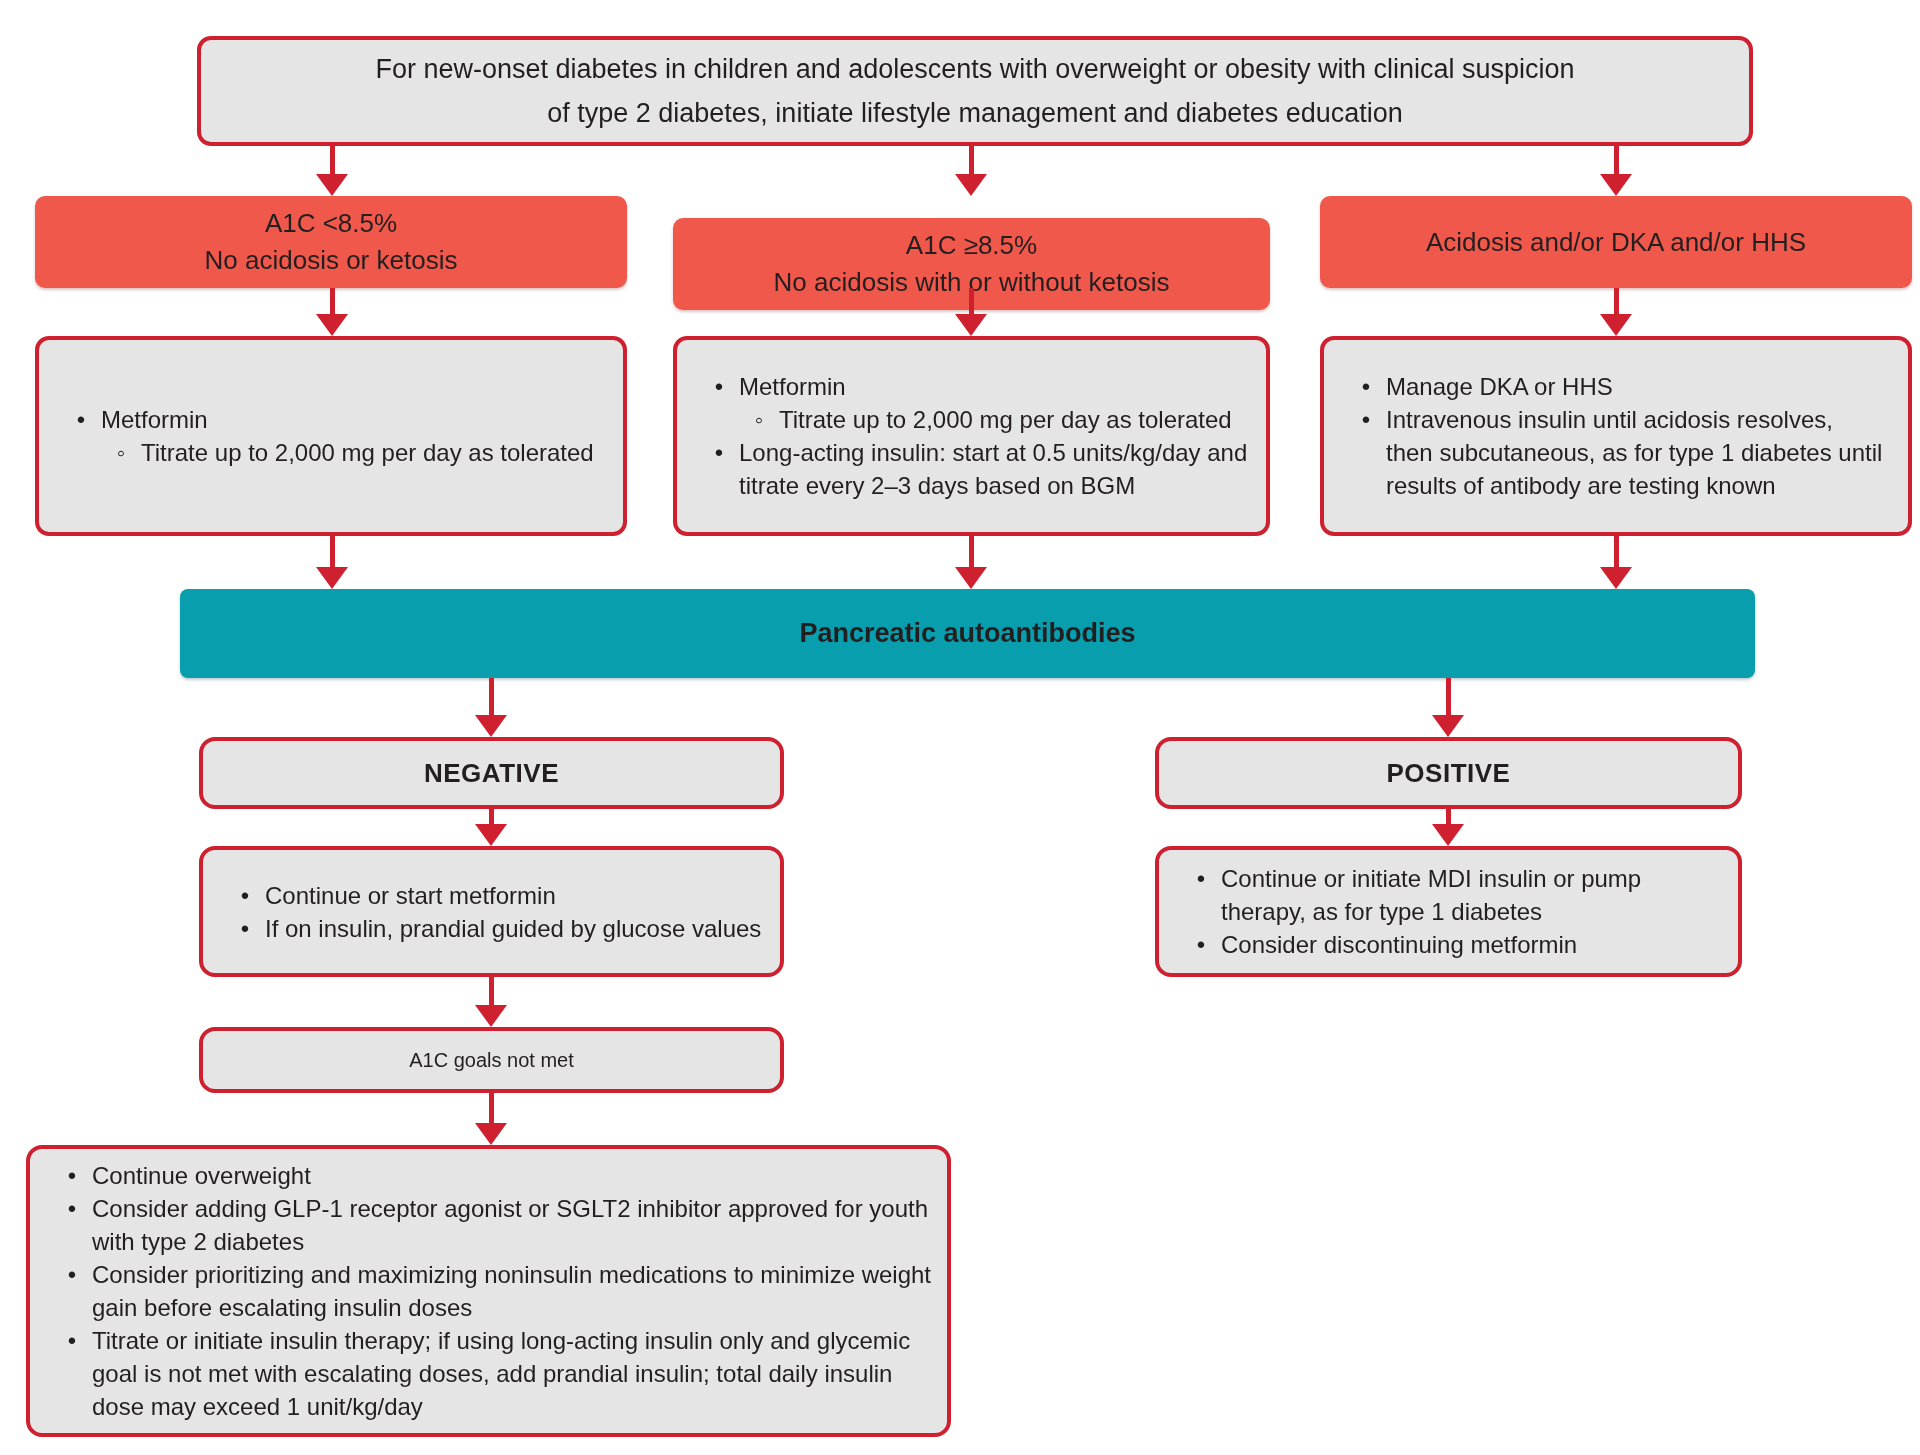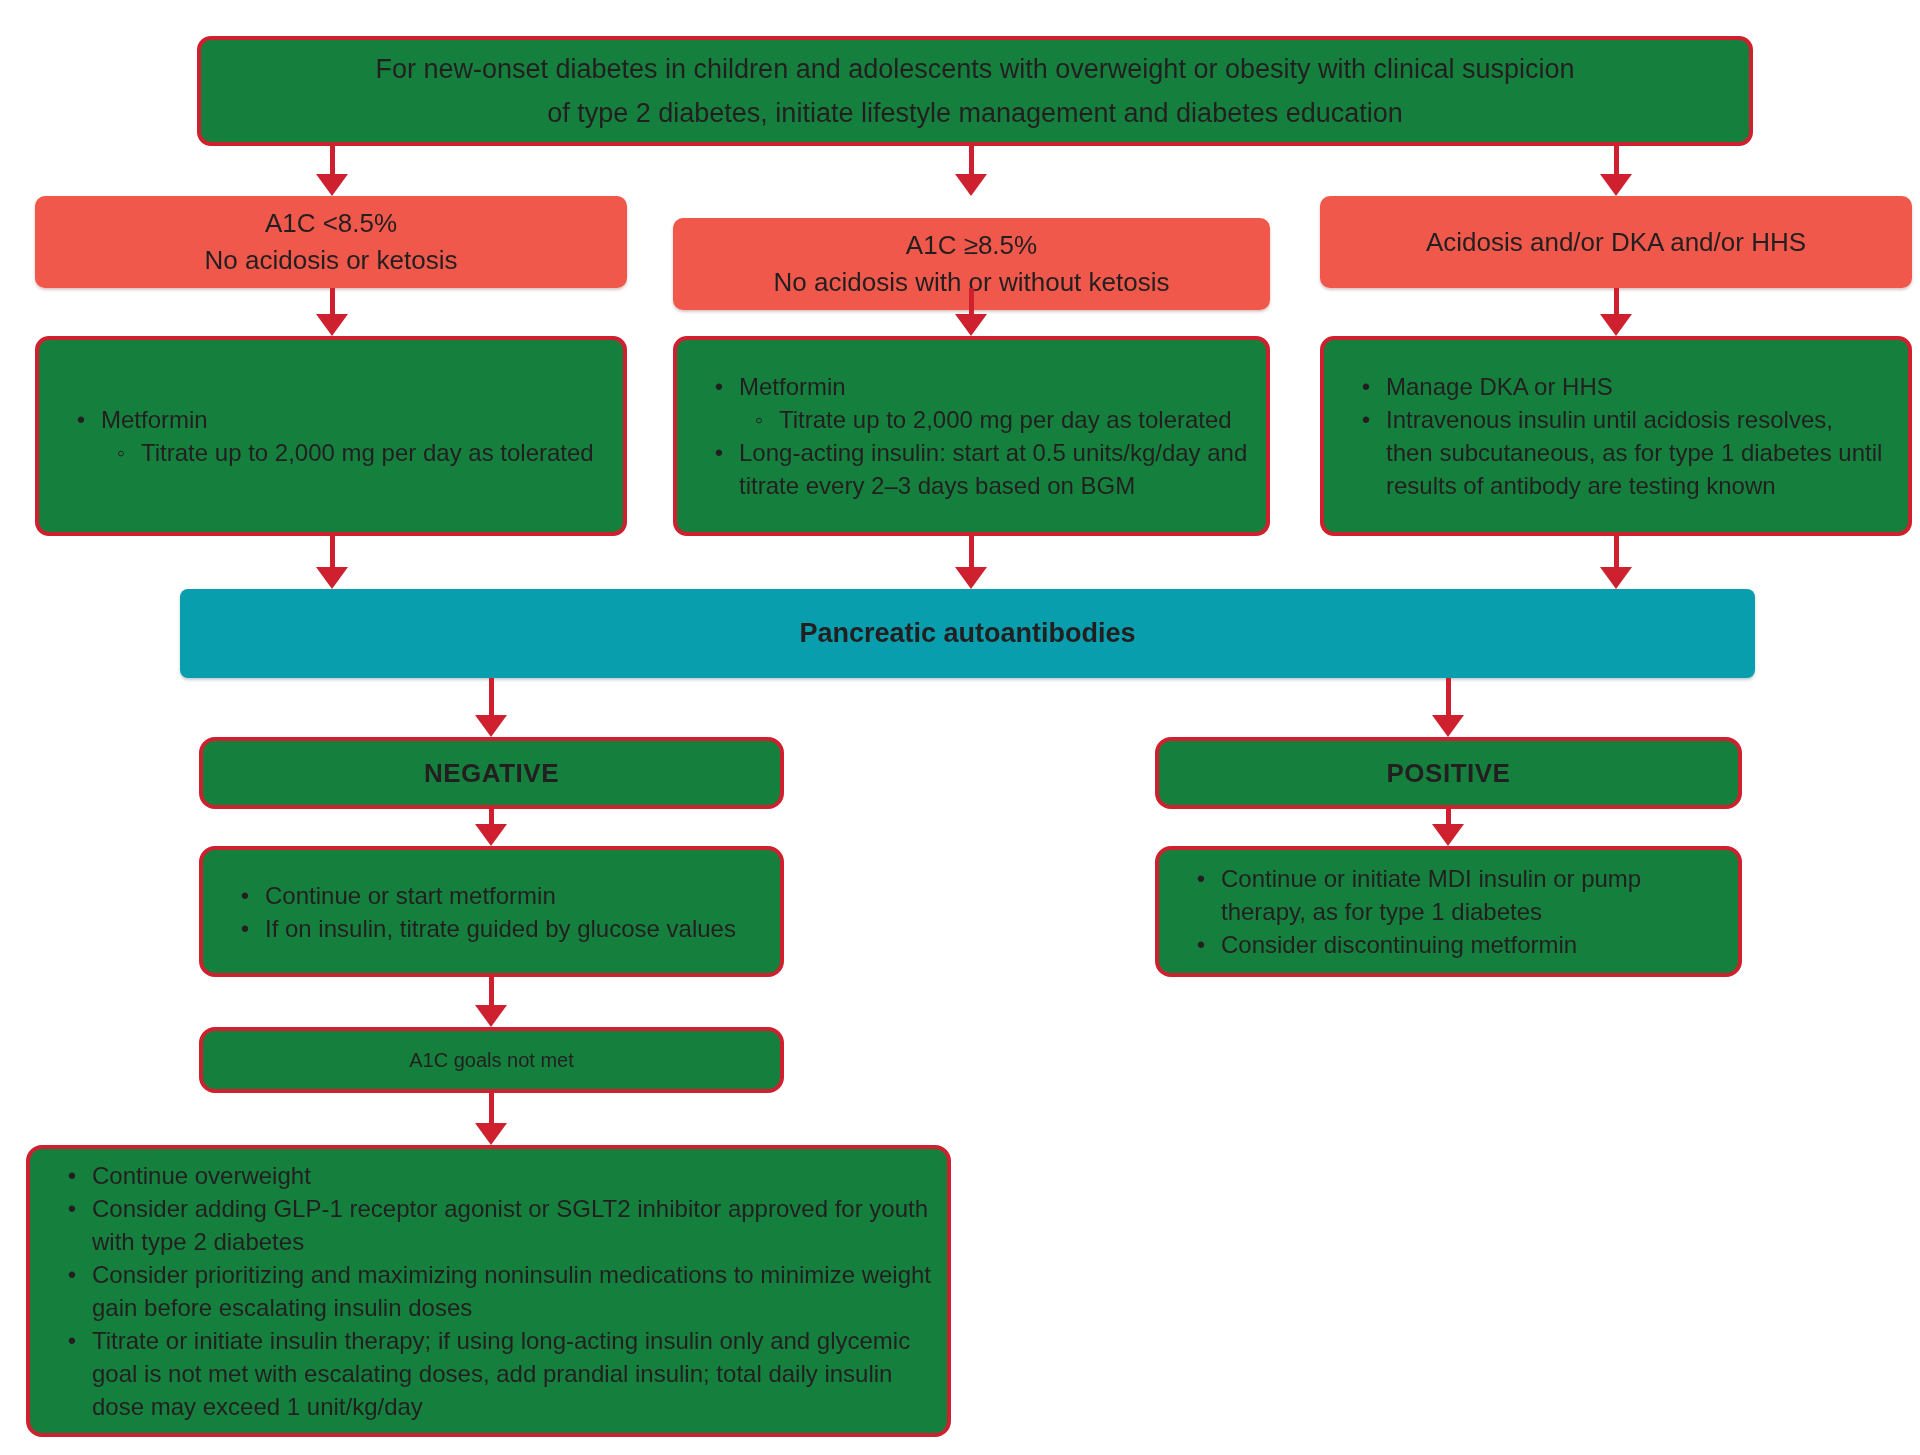--- a/index.html
+++ b/index.html
@@ -1,21 +1,21 @@
 <!DOCTYPE html>
 <html style="--red_fill: #F0584B; --line_red: #CE202E; --teal: #089EAD; --text: #231F20;"><head>
 <meta charset="utf-8">
 <style>
   html,body { margin:0; padding:0; background:#ffffff; }
   body { font-family:"Liberation Sans", sans-serif; color:var(--text,#231F20); }
   .canvas { position:relative; width:1920px; height:1455px; background:#fff; overflow:hidden; }
 
   .box { position:absolute; box-sizing:border-box; }
   .outline {
-    background:#15803d;
+    background:#e5e5e5;
     border:4px solid var(--line_red,#CE202E);
     border-radius:16px;
   }
   .redfill {
     background:var(--red_fill,#F0584B);
     border-radius:10px;
     box-shadow:0 2px 3px rgba(120,20,20,0.25);
   }
   .tealfill {
     background:var(--teal,#089EAD);
@@ -192,21 +192,21 @@
     </div>
 
   <div class="box outline" style="left:199px; top:846px; width:585px; height:131px;">
     <div class="bullets" style="padding:8px 10px 8px 0;">
       <div class="item l1">
           <span class="m">•</span>
           <span class="t">Continue or start metformin</span>
         </div>
       <div class="item l1">
           <span class="m">•</span>
-          <span class="t">If on insulin, titrate guided by glucose values</span>
+          <span class="t">If on insulin, prandial guided by glucose values</span>
         </div>
     </div>
   </div>
   <div class="box outline" style="left:1155px; top:846px; width:587px; height:131px;">
     <div class="bullets" style="padding:8px 10px 8px 0;">
       <div class="item l1">
           <span class="m">•</span>
           <span class="t">Continue or initiate MDI insulin or pump therapy, as for type 1 diabetes</span>
         </div>
       <div class="item l1">

